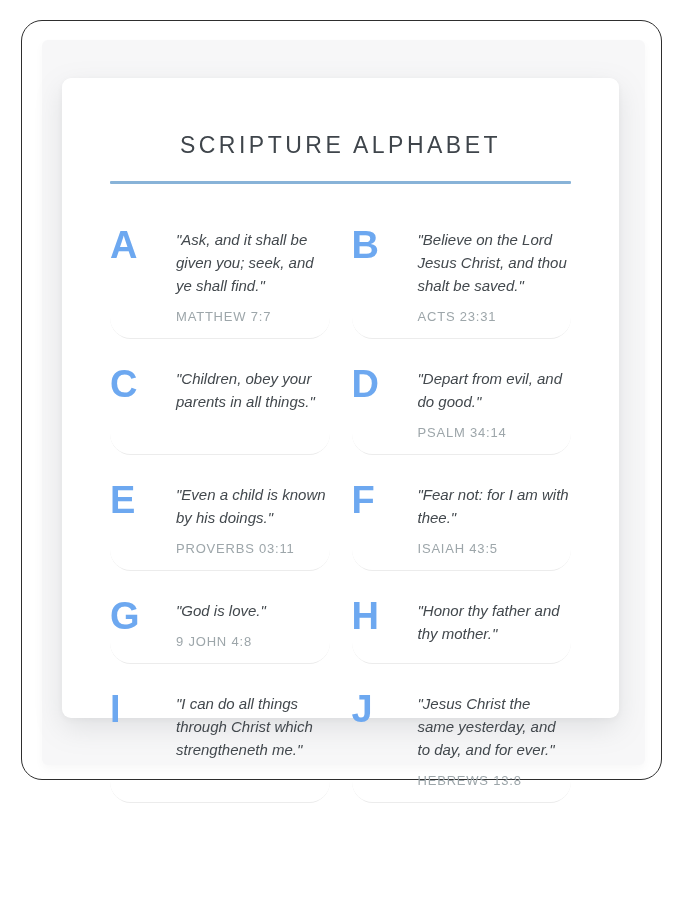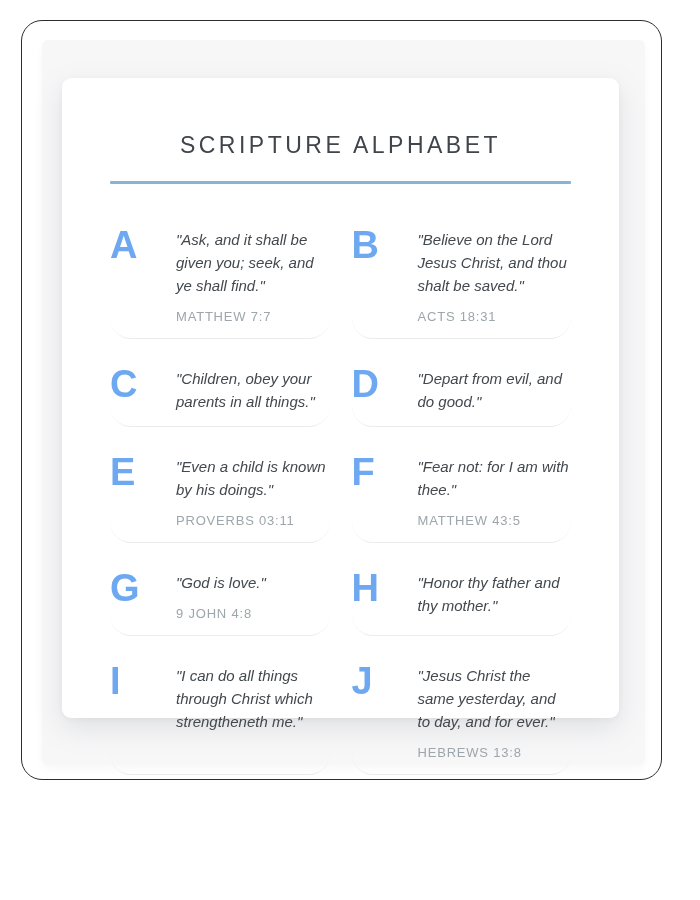--- a/index.html
+++ b/index.html
@@ -111,51 +111,52 @@
         <div class="entry-text">
           <div class="entry-quote">"Ask, and it shall be given you; seek, and ye shall find."</div>
           <div class="entry-reference">MATTHEW 7:7</div>
         </div>
       </div>
 
       <div class="scripture-entry">
         <div class="entry-letter">B</div>
         <div class="entry-text">
           <div class="entry-quote">"Believe on the Lord Jesus Christ, and thou shalt be saved."</div>
-          <div class="entry-reference">ACTS 18:31</div>
+          <div class="entry-reference">ACTS 23:31</div>
         </div>
       </div>
 
       <div class="scripture-entry">
         <div class="entry-letter">C</div>
         <div class="entry-text">
           <div class="entry-quote">"Children, obey your parents in all things."</div>
         </div>
       </div>
 
       <div class="scripture-entry">
         <div class="entry-letter">D</div>
         <div class="entry-text">
           <div class="entry-quote">"Depart from evil, and do good."</div>
+          <div class="entry-reference">PSALM 34:14</div>
         </div>
       </div>
 
       <div class="scripture-entry">
         <div class="entry-letter">E</div>
         <div class="entry-text">
           <div class="entry-quote">"Even a child is known by his doings."</div>
           <div class="entry-reference">PROVERBS 03:11</div>
         </div>
       </div>
 
       <div class="scripture-entry">
         <div class="entry-letter">F</div>
         <div class="entry-text">
           <div class="entry-quote">"Fear not: for I am with thee."</div>
-          <div class="entry-reference">MATTHEW 43:5</div>
+          <div class="entry-reference">ISAIAH 43:5</div>
         </div>
       </div>
 
       <div class="scripture-entry">
         <div class="entry-letter">G</div>
         <div class="entry-text">
           <div class="entry-quote">"God is love."</div>
           <div class="entry-reference">9 JOHN 4:8</div>
         </div>
       </div>

